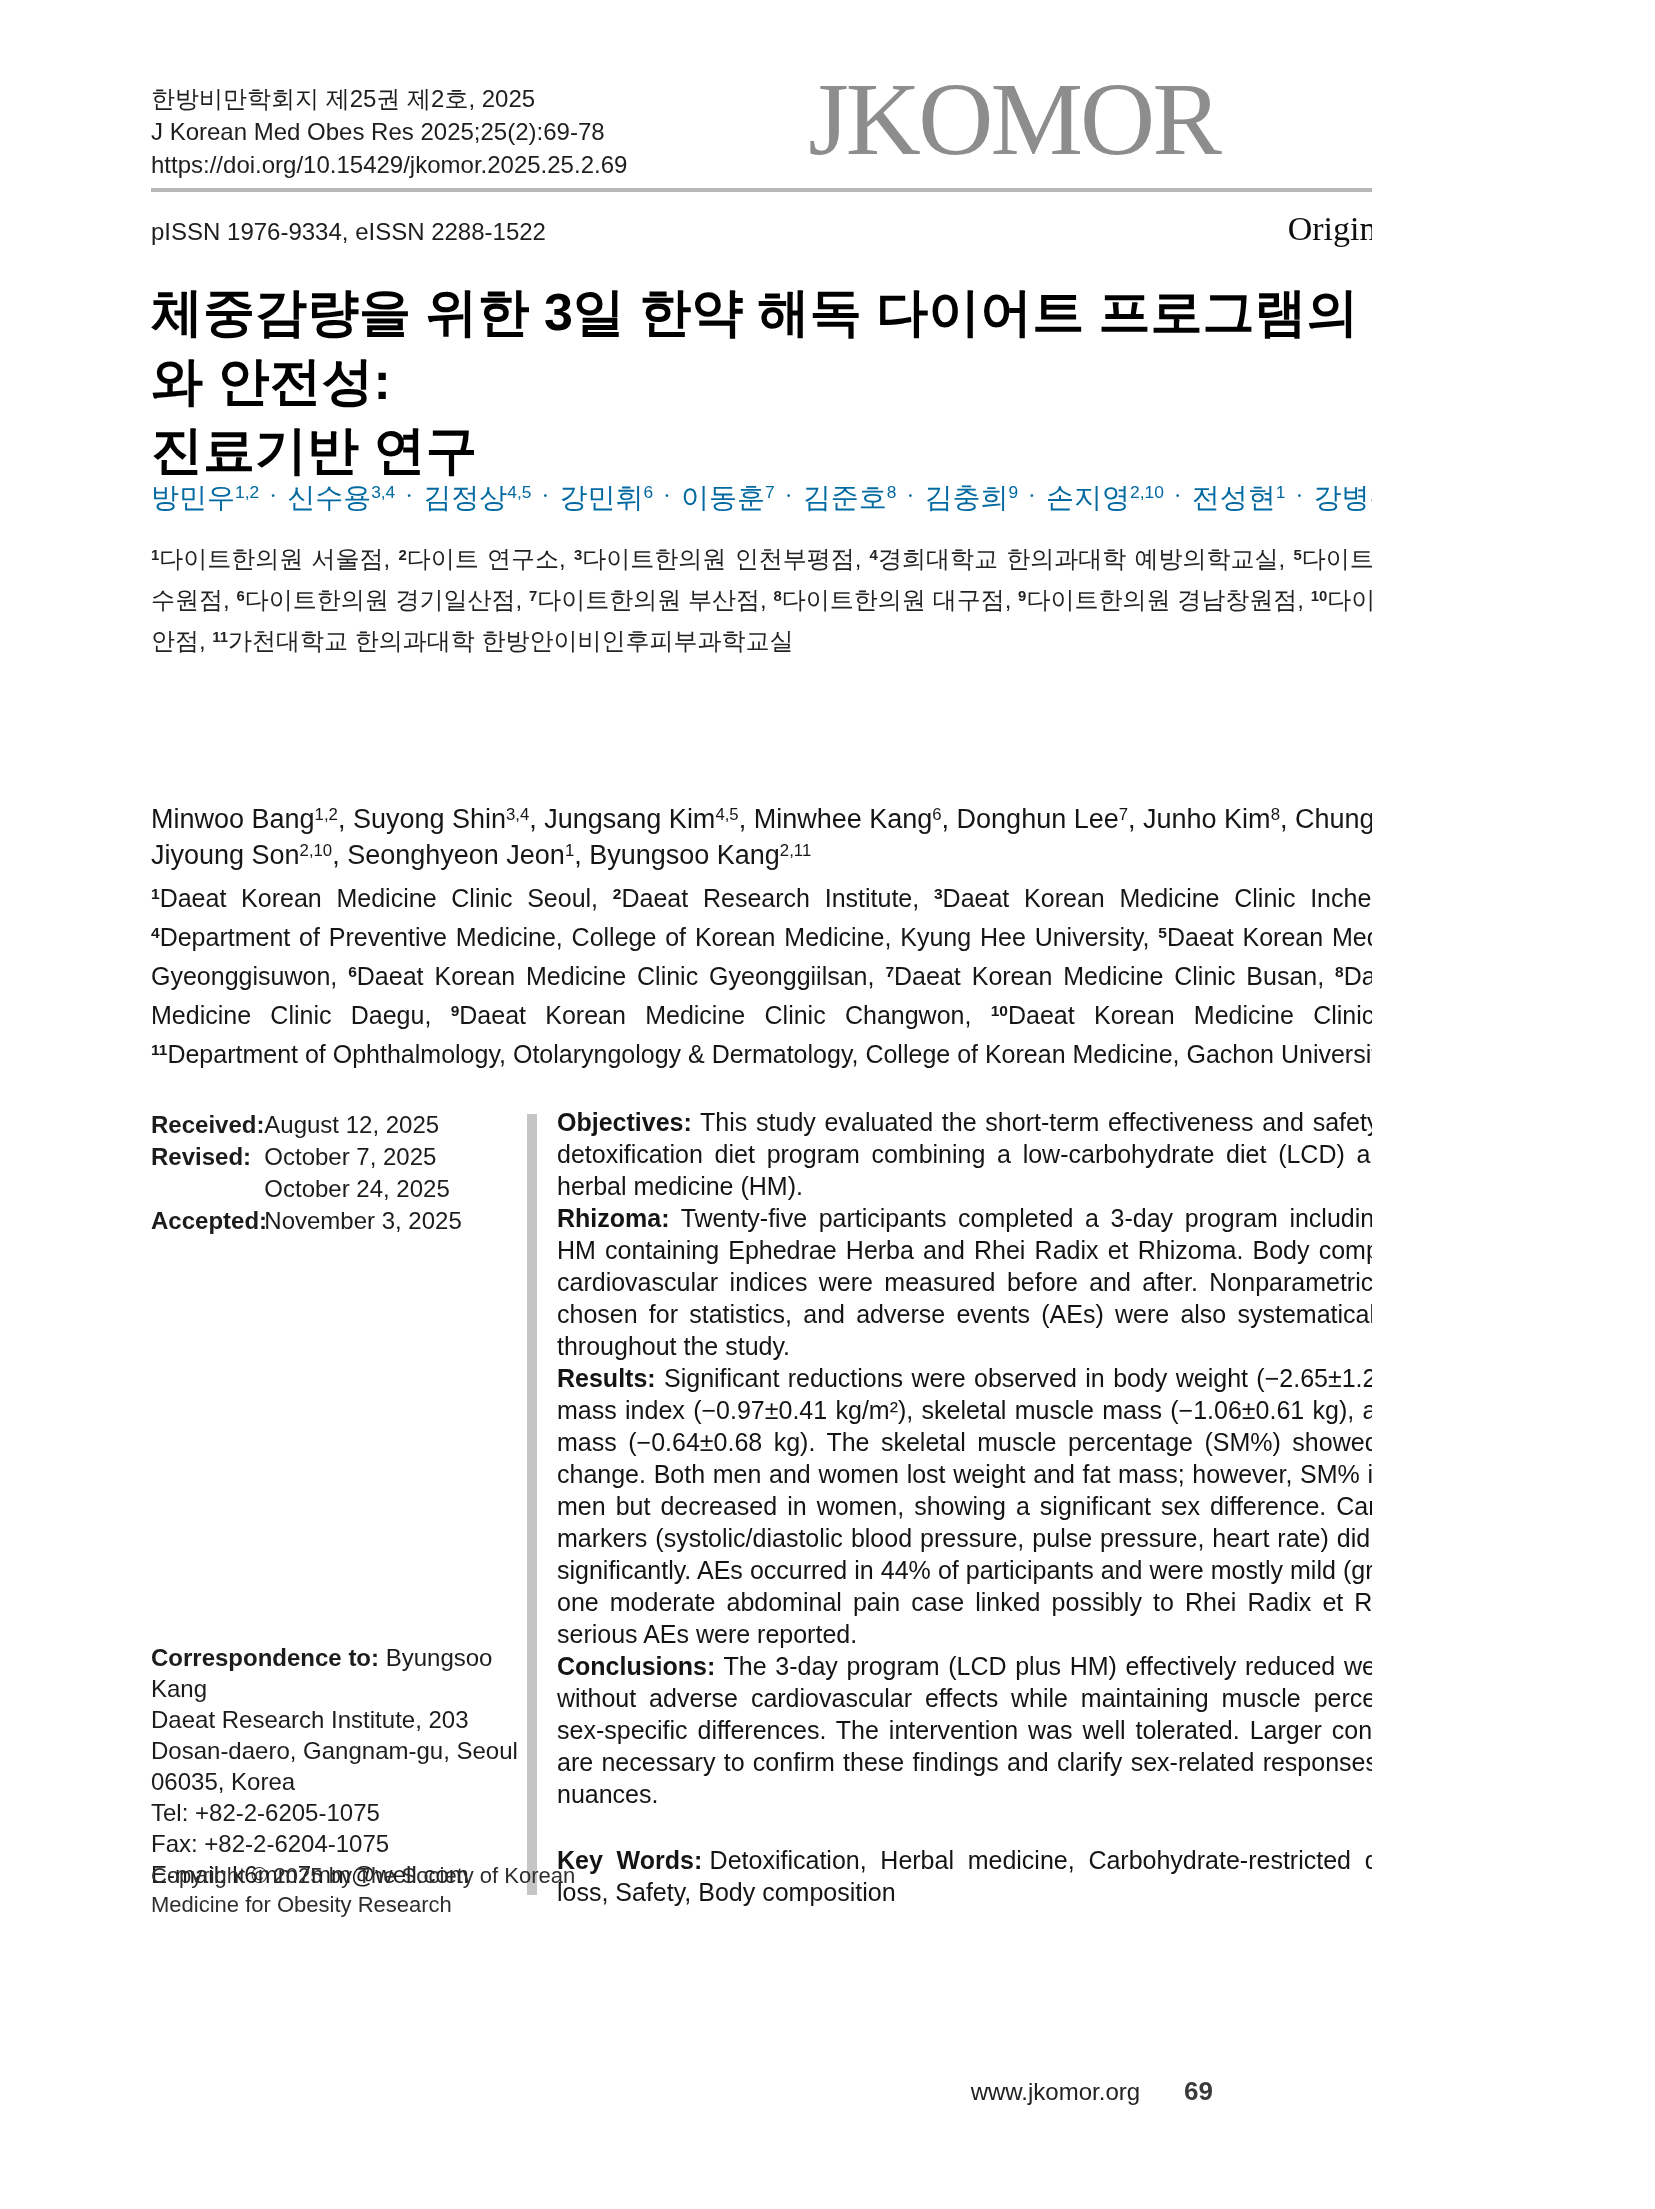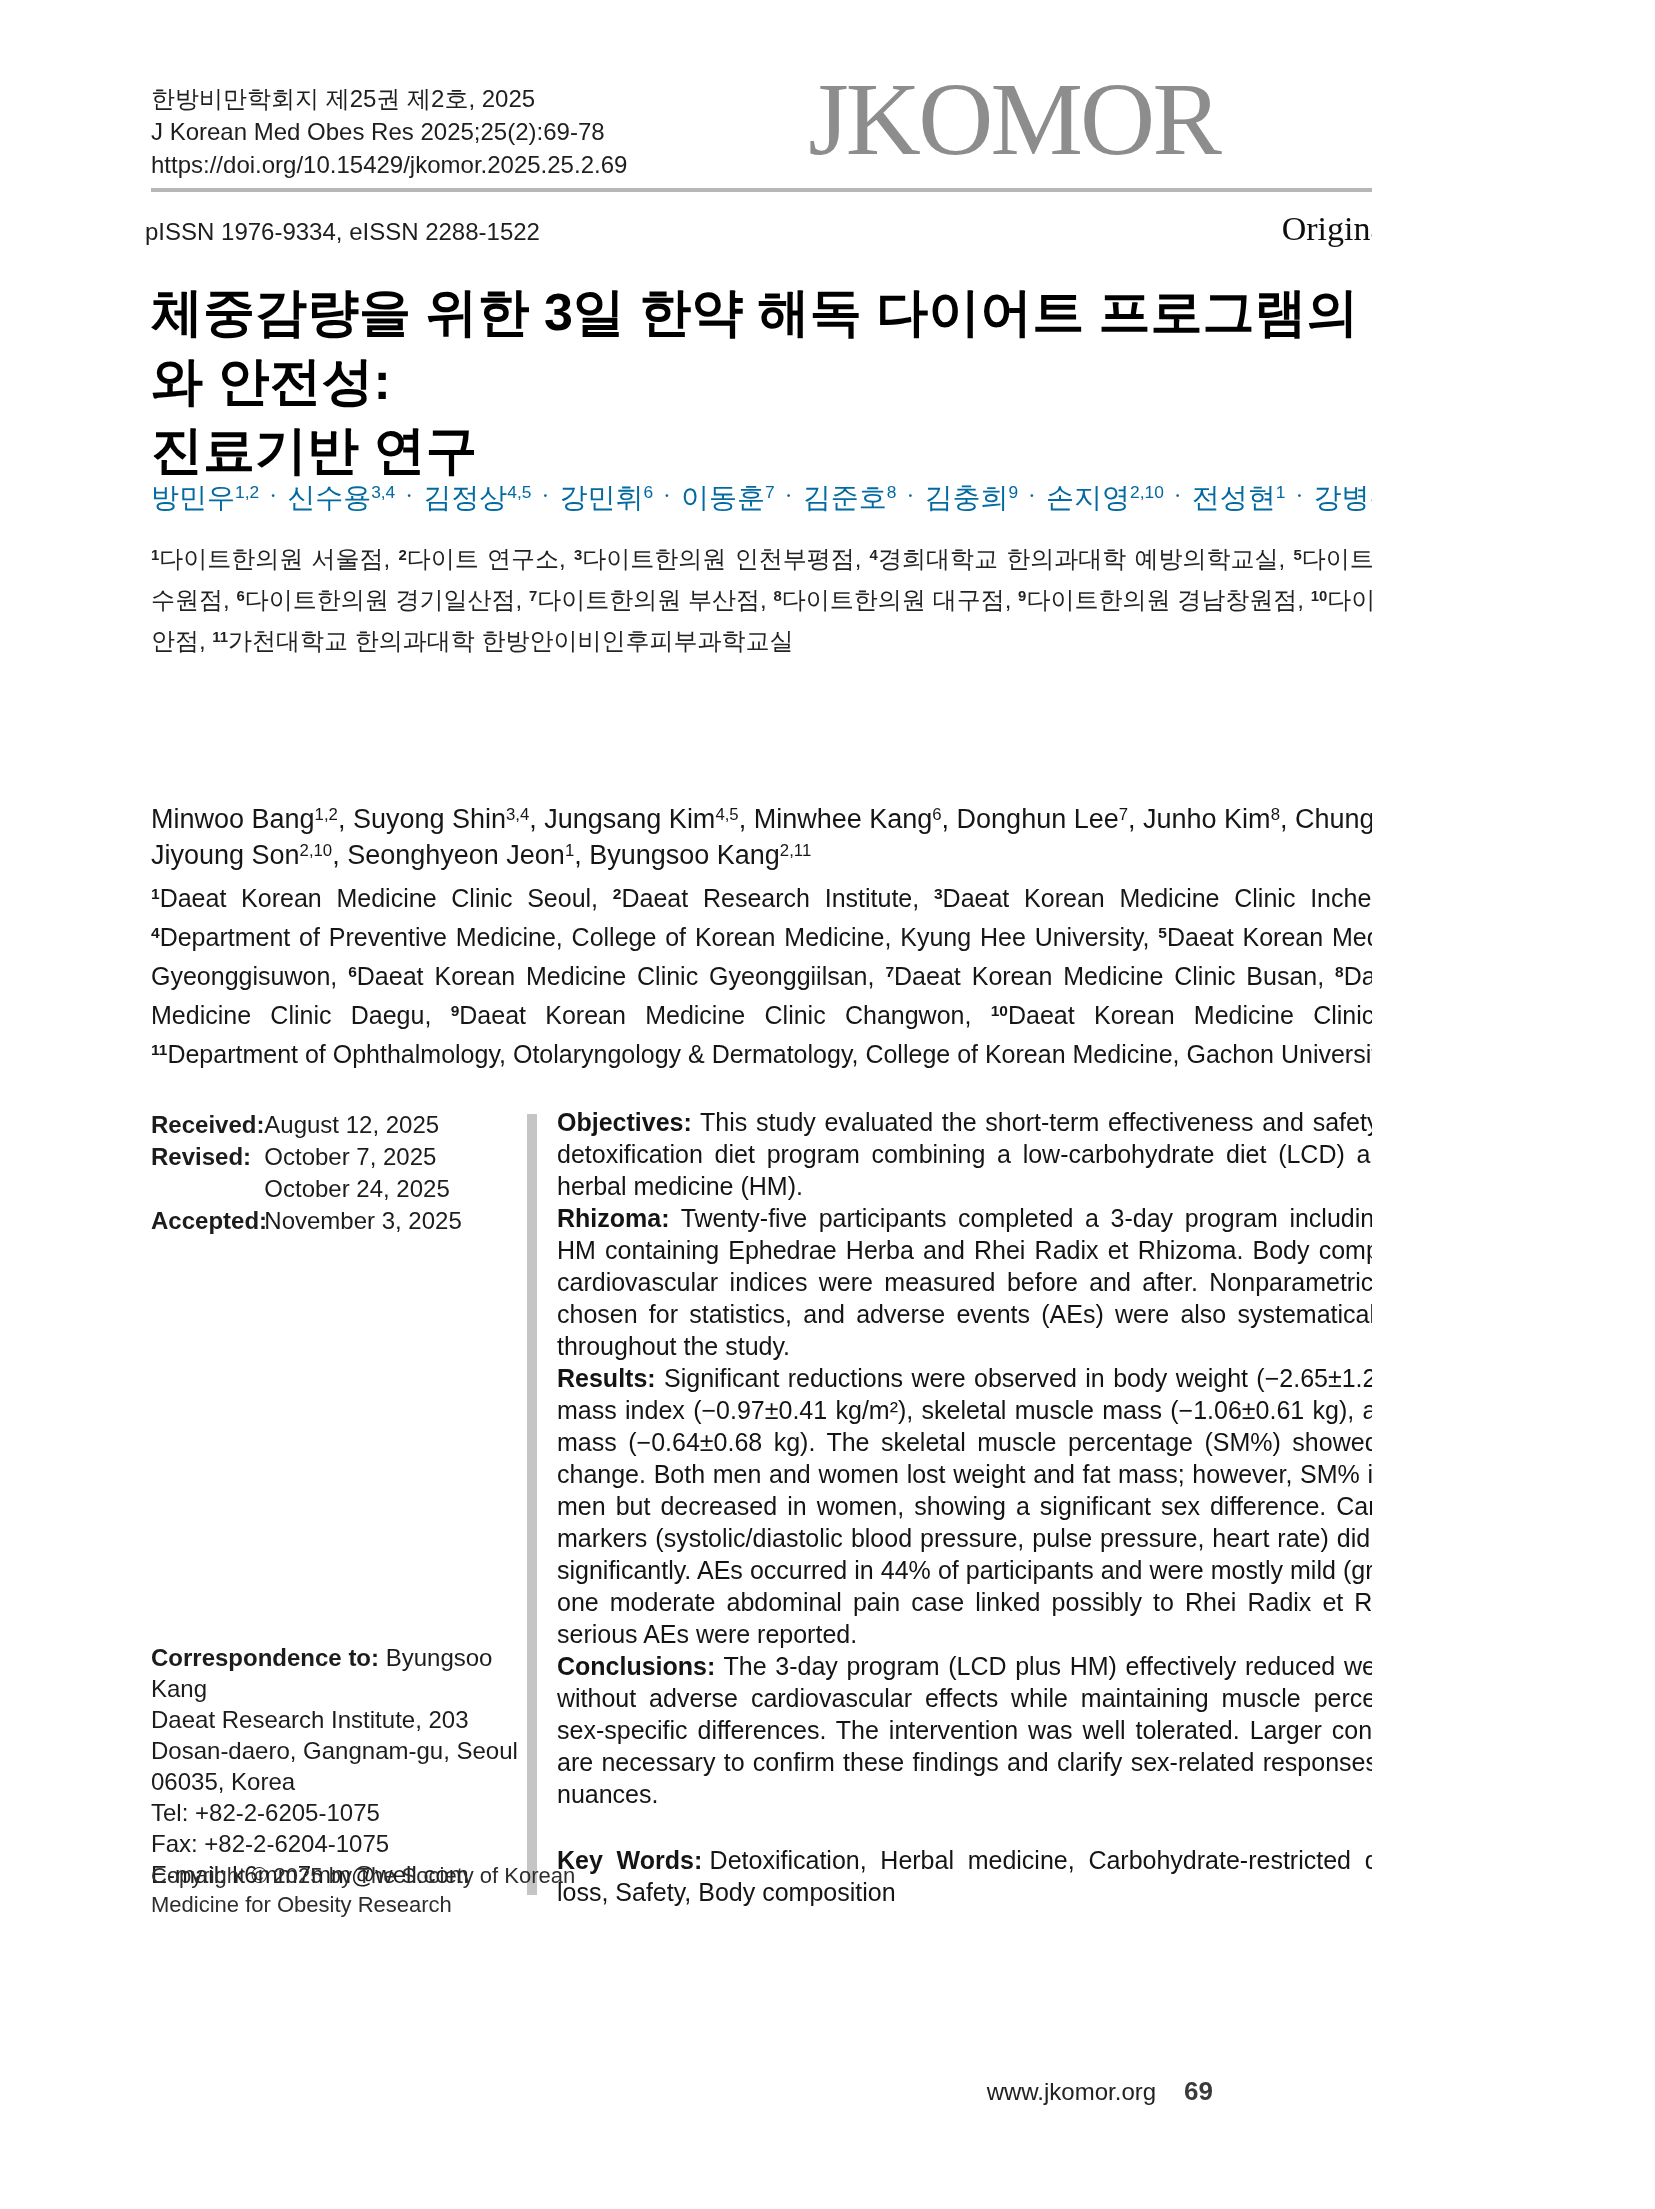--- a/index.html
+++ b/index.html
@@ -16,21 +16,21 @@
 
   
   .hdr-left{position:absolute;left:151px;top:82px;font-size:24px;line-height:33px;color:#1e1e1e;}
   .logo{
     position:absolute;right:153px;top:67px;
     font-family:"Liberation Serif","DejaVu Serif",serif;
     font-size:104px;line-height:1;letter-spacing:-2.8px;
     color:#8d8d8d;
   }
   .rule{position:absolute;left:151px;top:188px;width:1351px;height:3.7px;background:#b7b7b7;}
-  .issn-row{position:absolute;left:145px;top:210px;width:1351px;display:flex;justify-content:space-between;align-items:baseline;gap:12px;}
+  .issn-row{position:absolute;left:151px;top:210px;width:1351px;display:flex;justify-content:space-between;align-items:baseline;gap:12px;}
   .issn{font-size:24px;color:#1e1e1e;}
   .article-type{font-family:"Liberation Serif","DejaVu Serif",serif;font-size:34px;color:#0f0f0f;}
 
   
   .title-kr{position:absolute;left:151px;top:278px;width:1354px;font-size:52px;font-weight:700;line-height:69px;color:#000;}
   .authors-kr{position:absolute;left:151px;top:479px;width:1354px;font-size:28px;color:#0369a1;}
   .affil-kr{position:absolute;left:151px;top:538px;width:1351px;font-size:24px;line-height:41px;color:#222;text-align:justify;}
   .affil-kr sup,.affil-en sup{font-weight:700;}
   .title-en{position:absolute;left:151px;top:685px;width:1336px;font-size:42px;font-weight:700;line-height:53px;letter-spacing:-0.5px;color:#101010;}
   .authors-en{position:absolute;left:151px;top:801px;width:1351px;font-size:27px;line-height:36px;color:#161616;}
@@ -46,21 +46,21 @@
 
   
   .divider{position:absolute;left:527px;top:1114px;width:10.2px;height:781px;background:#c5c5c5;}
   .abstract{position:absolute;left:557px;top:1106px;width:946px;font-size:25px;line-height:32px;color:#141414;}
   .abstract p{margin:0;text-align:justify;}
   .kw{margin-top:34px !important;}
   .kw b{padding-right:7.4px;}
 
   
   .footer{position:absolute;right:159px;top:2076px;font-size:24px;color:#222;display:flex;align-items:baseline;}
-  .pageno{font-weight:700;font-size:26px;color:#3a3a3a;margin-left:28px;}
+  .pageno{font-weight:700;font-size:26px;color:#3a3a3a;margin-left:44px;}
 </style>
 </head>
 <body>
 
 <div class="page">
 
   <div class="hdr-left">
     <div>한방비만학회지 제25권 제2호, 2025</div>
     <div>J Korean Med Obes Res 2025;25(2):69-78</div>
     <div>https://doi.org/10.15429/jkomor.2025.25.2.69</div>

